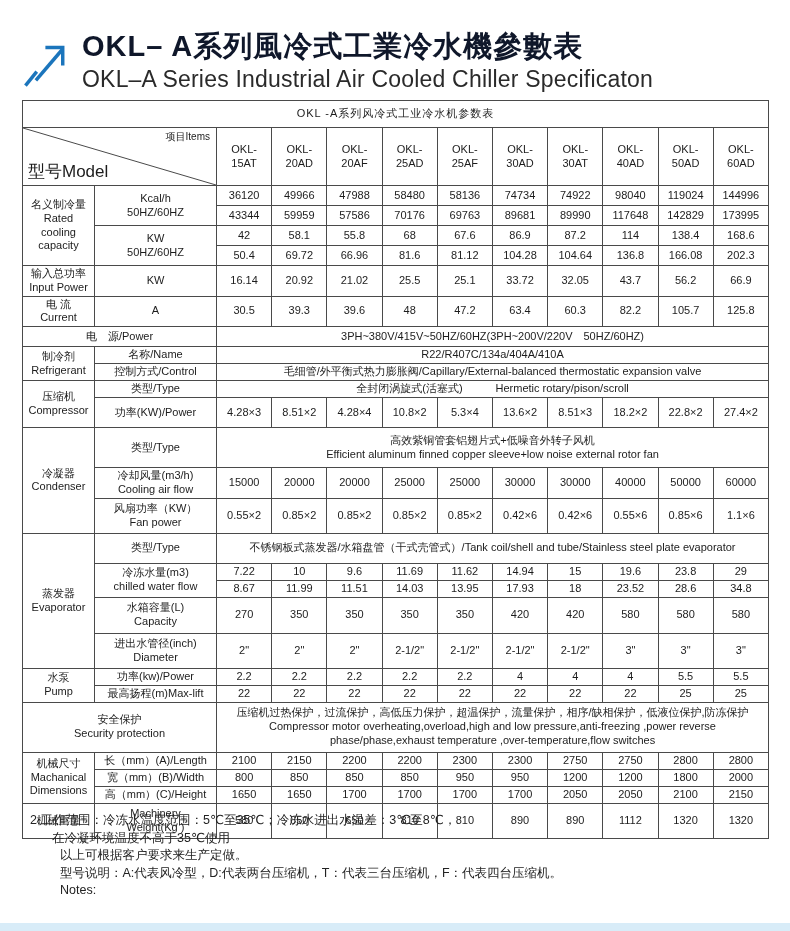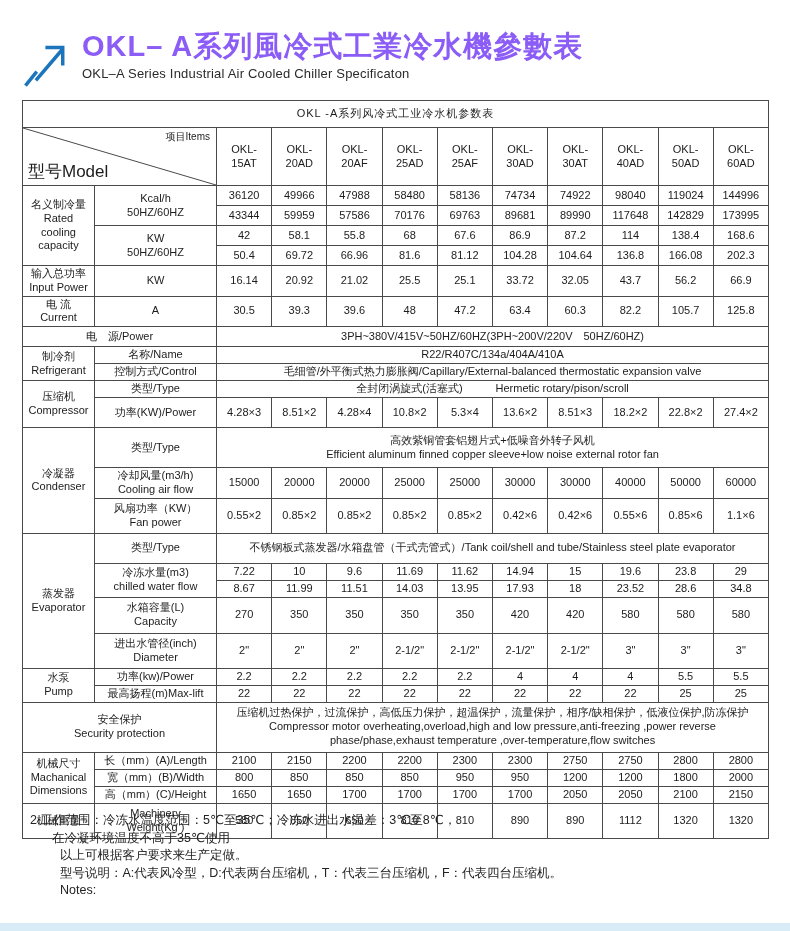--- a/index.html
+++ b/index.html
@@ -5,22 +5,22 @@
   html,body{margin:0;padding:0;}
   body{
     width:790px;height:931px;background:#ffffff;
     font-family:"Liberation Sans","DejaVu Sans",sans-serif;
     color:#1c1c1c;position:relative;overflow:hidden;
   }
   
   .doc-header{position:absolute;left:22px;top:30px;display:flex;align-items:flex-start;}
   .logo-arrow{width:52px;height:54px;margin-right:8px;margin-top:6px;}
   .title-block{display:flex;flex-direction:column;}
-  .title-zh{font-size:29px;font-weight:700;letter-spacing:1px;line-height:1.15;color:#8b5cf6;}
-  .title-en{font-size:13px;font-weight:400;color:#2a2a2a;margin-top:3px;letter-spacing:0.2px;}
+  .title-zh{font-size:29px;font-weight:700;letter-spacing:1px;line-height:1.15;color:#0f172a;}
+  .title-en{font-size:23px;font-weight:400;color:#2a2a2a;margin-top:3px;letter-spacing:0.2px;}
 
   
   table.spec{
     position:absolute;left:22px;top:100px;width:746px;
     border-collapse:collapse;table-layout:fixed;padding-left:24px;
   }
   table.spec td{
     border:1px solid #4a4a4a;
     text-align:center;vertical-align:middle;
     font-size:11px;line-height:1.25;

